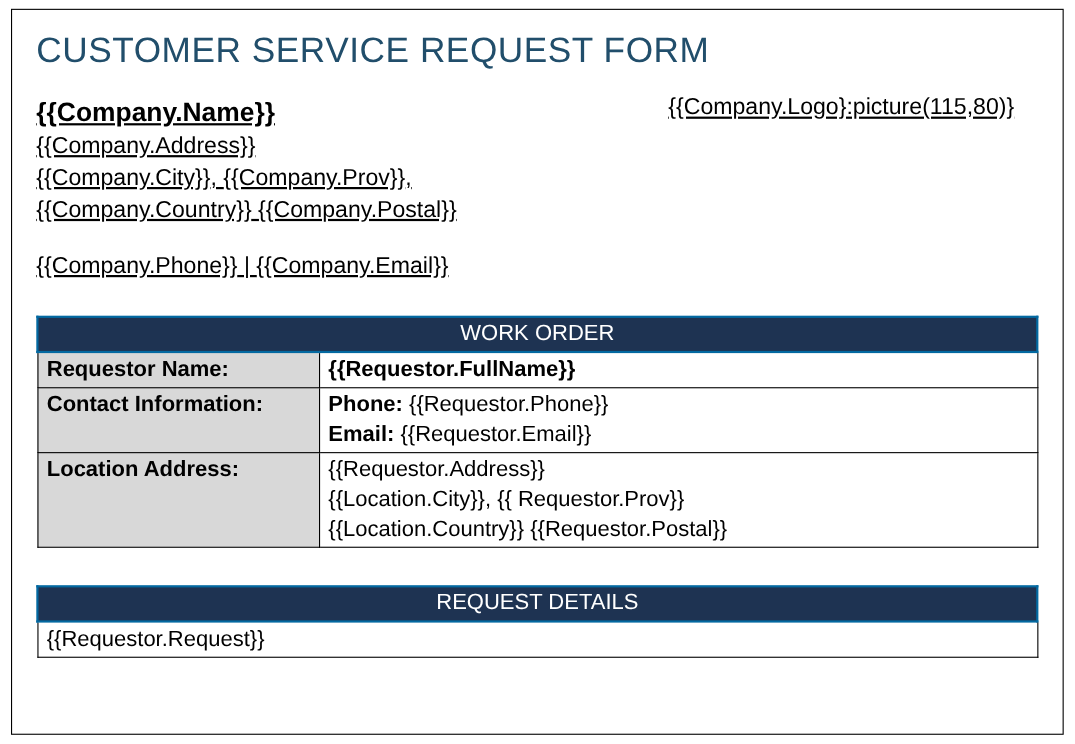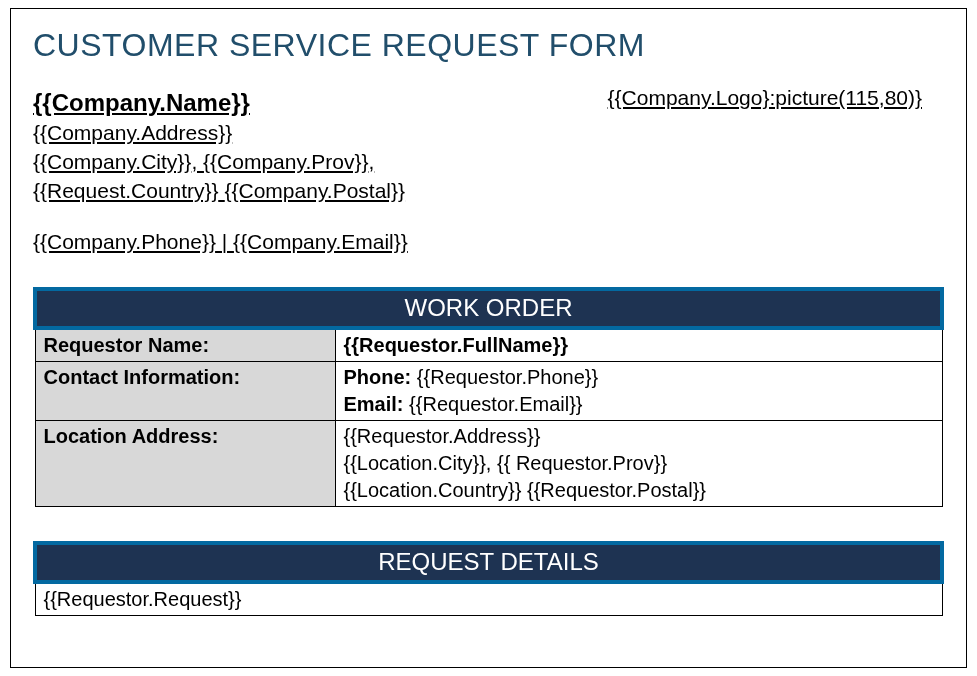--- a/index.html
+++ b/index.html
@@ -47,36 +47,36 @@
   .spacer { height: 22px; }
   table.section {
     width: 100%;
     border-collapse: collapse;
     margin-top: 30px;
   }
   table.section th.sec-head {
     background: #1e3352;
     color: #fff;
     font-weight: 400;
-    font-size: 24px;
+    font-size: 20px;
     text-align: center;
     padding: 3px 0 4px 0;
-    border: 4px solid #0369a1;
+    border: 2px solid #0369a1;
   }
   table.section td {
     border: 1px solid #000;
     font-size: 20px;
     padding: 2px 8px 2px 8px;
     vertical-align: top;
     line-height: 1.35;
   }
   td.label {
     background: #d8d8d8;
     font-weight: 700;
-    width: 300px;
+    width: 256px;
   }
   .bold { font-weight: 700; }
   table.details {
     margin-top: 34px;
   }
 </style>
 </head>
 <body>
 
 <div class="page">
@@ -84,21 +84,21 @@
   <h1 class="title">CUSTOMER SERVICE REQUEST FORM</h1>
 
   <div class="header-row">
     <div class="company-block">
       <div class="company-name">{{Company.Name}}</div>
       <div>{{Company.Address}}</div>
       <div>
         <span>{{Company.City}}</span><span>, </span><span>{{Company.Prov}}</span><span>,</span>
       </div>
       <div>
-        <span>{{Request.Country}}</span><span> </span><span>{{Company.Postal}}</span>
+        <span>{{Company.Country}}</span><span> </span><span>{{Company.Postal}}</span>
       </div>
       <div class="spacer"></div>
       <div>
         <span>{{Company.Phone}}</span><span>  |  </span><span>{{Company.Email}}</span>
       </div>
     </div>
     <div class="logo-block">{{Company.Logo}:picture(115,80)}</div>
   </div>
 
   <table class="section">

